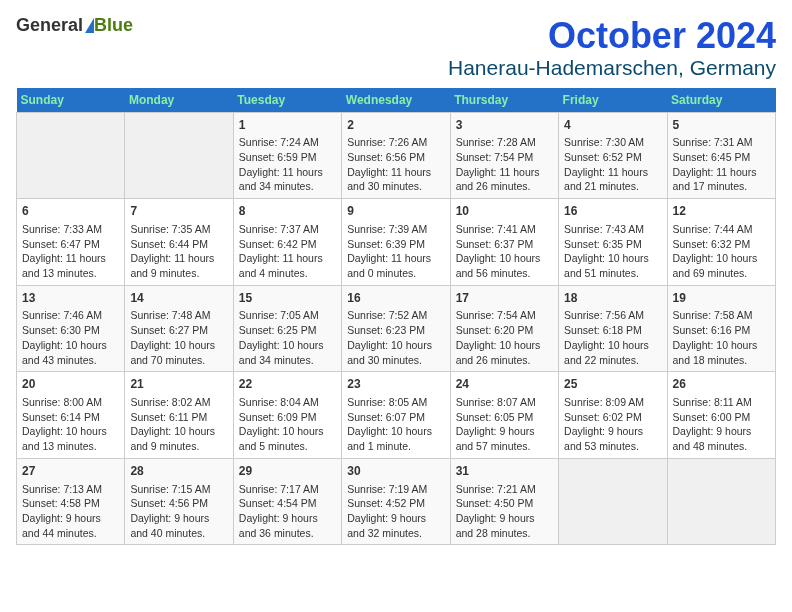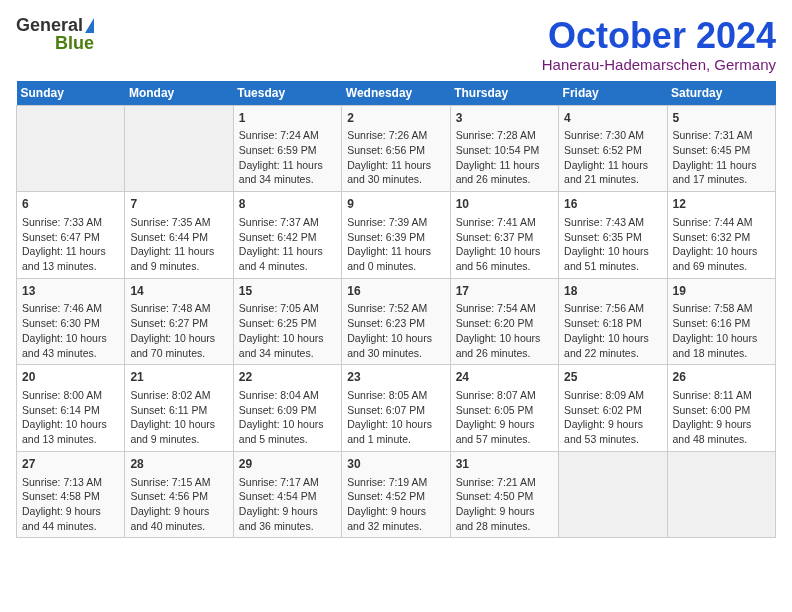--- a/index.html
+++ b/index.html
@@ -11,22 +11,22 @@
       padding: 16px;
     }
     .header {
       display: flex;
       justify-content: space-between;
       align-items: flex-start;
       margin-bottom: 8px;
     }
     .logo {
       display: flex;
-      flex-direction: column;
-      align-items: flex-end;
+      flex-direction: row;
+      align-items: center;
     }
     .logo-general {
       font-size: 18px;
       font-weight: bold;
       color: #333;
       line-height: 1;
     }
     .logo-blue {
       font-size: 18px;
       font-weight: bold;
@@ -36,31 +36,31 @@
     .title-area {
       text-align: right;
     }
     .month-title {
       font-size: 36px;
       font-weight: bold;
       color: #1d4ed8;
       line-height: 1.1;
     }
     .location {
-      font-size: 15px;
-      color: #701a75;
+      font-size: 21px;
+      color: #0c4a6e;
     }
     table {
       width: 100%;
       border-collapse: collapse;
       font-size: 11px;
     }
     thead tr th {
       background-color: #2471c8;
-      color: #ffffff;
+      color: #86efac;
       padding: 5px 4px;
       text-align: left;
       font-size: 12px;
       font-weight: bold;
     }
     tbody tr td {
       border: 1px solid #ccc;
       padding: 4px 5px;
       vertical-align: top;
       min-height: 70px;
@@ -131,21 +131,21 @@
         <td>
           <span class="day-num">2</span>
           <div class="cell-text">Sunrise: 7:26 AM</div>
           <div class="cell-text">Sunset: 6:56 PM</div>
           <div class="cell-text">Daylight: 11 hours</div>
           <div class="cell-text">and 30 minutes.</div>
         </td>
         <td>
           <span class="day-num">3</span>
           <div class="cell-text">Sunrise: 7:28 AM</div>
-          <div class="cell-text">Sunset: 10:54 PM</div>
+          <div class="cell-text">Sunset: 7:54 PM</div>
           <div class="cell-text">Daylight: 11 hours</div>
           <div class="cell-text">and 26 minutes.</div>
         </td>
         <td>
           <span class="day-num">4</span>
           <div class="cell-text">Sunrise: 7:30 AM</div>
           <div class="cell-text">Sunset: 6:52 PM</div>
           <div class="cell-text">Daylight: 11 hours</div>
           <div class="cell-text">and 21 minutes.</div>
         </td>

